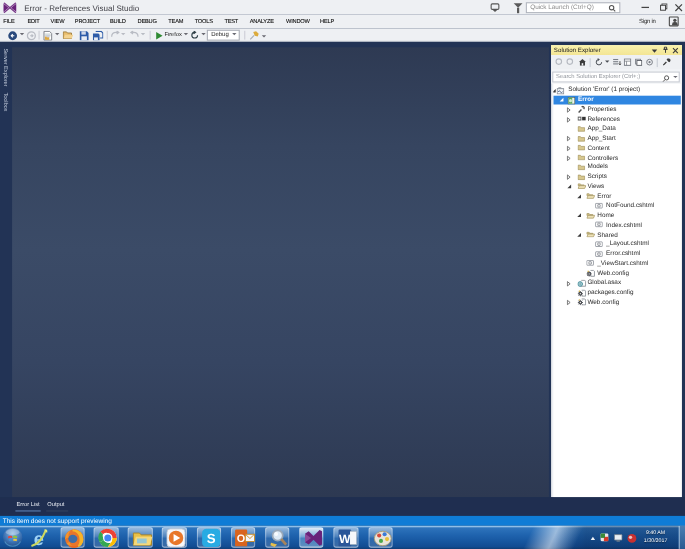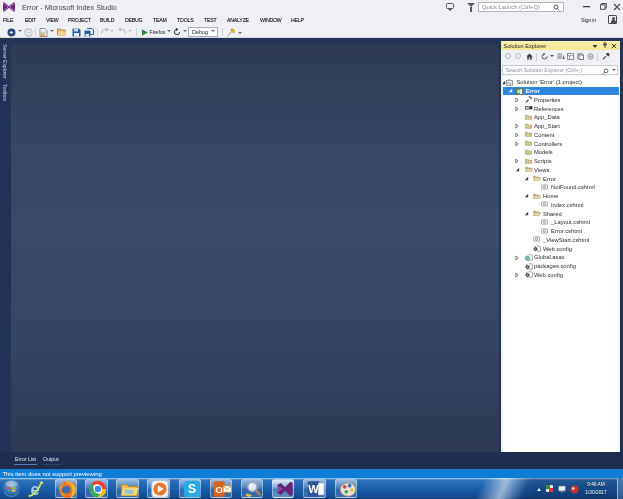--- a/index.html
+++ b/index.html
@@ -75,21 +75,21 @@
 #showdesk { position:absolute; left:616.5px; top:0; width:6.5px; height:21.3px; background:linear-gradient(#4a7fb4,#2a5a91); border-left:1px solid #9db8d4; }
 </style></head>
 <body>
 
 <div id="titlebar">
   <svg id="vslogo" width="12" height="10" viewBox="0 0 12 10">
     <path d="M0 1.2 L4.8 5 L0 8.8 Z" fill="#68217a"></path>
     <path d="M12 1.2 L7.2 5 L12 8.8 Z" fill="#68217a"></path>
     <path d="M0.5 0.5 L11.5 9.5 M11.5 0.5 L0.5 9.5" stroke="#7a3a8a" stroke-width="1.2"></path>
   </svg>
-  <div id="wtitle">Error - Microsoft Index Studio</div>
+  <div id="wtitle">Error - References Visual Studio</div>
   <div id="fbicon"></div>
   <div id="flagicon"></div>
   <div id="qlaunch">Quick Launch (Ctrl+Q)
     <svg class="mag" width="7" height="7" viewBox="0 0 7 7">
         <circle cx="3" cy="3" r="2" fill="none" stroke="#555" stroke-width="1"></circle>
         <path d="M4.5 4.5 L6.3 6.3" stroke="#555" stroke-width="1"></path>
       </svg>
   </div>
   <svg class="ic" style="left:583px;top:6px;" width="7" height="2" viewBox="0 0 7 2">
       <rect width="7" height="1.3" fill="#444"></rect>

